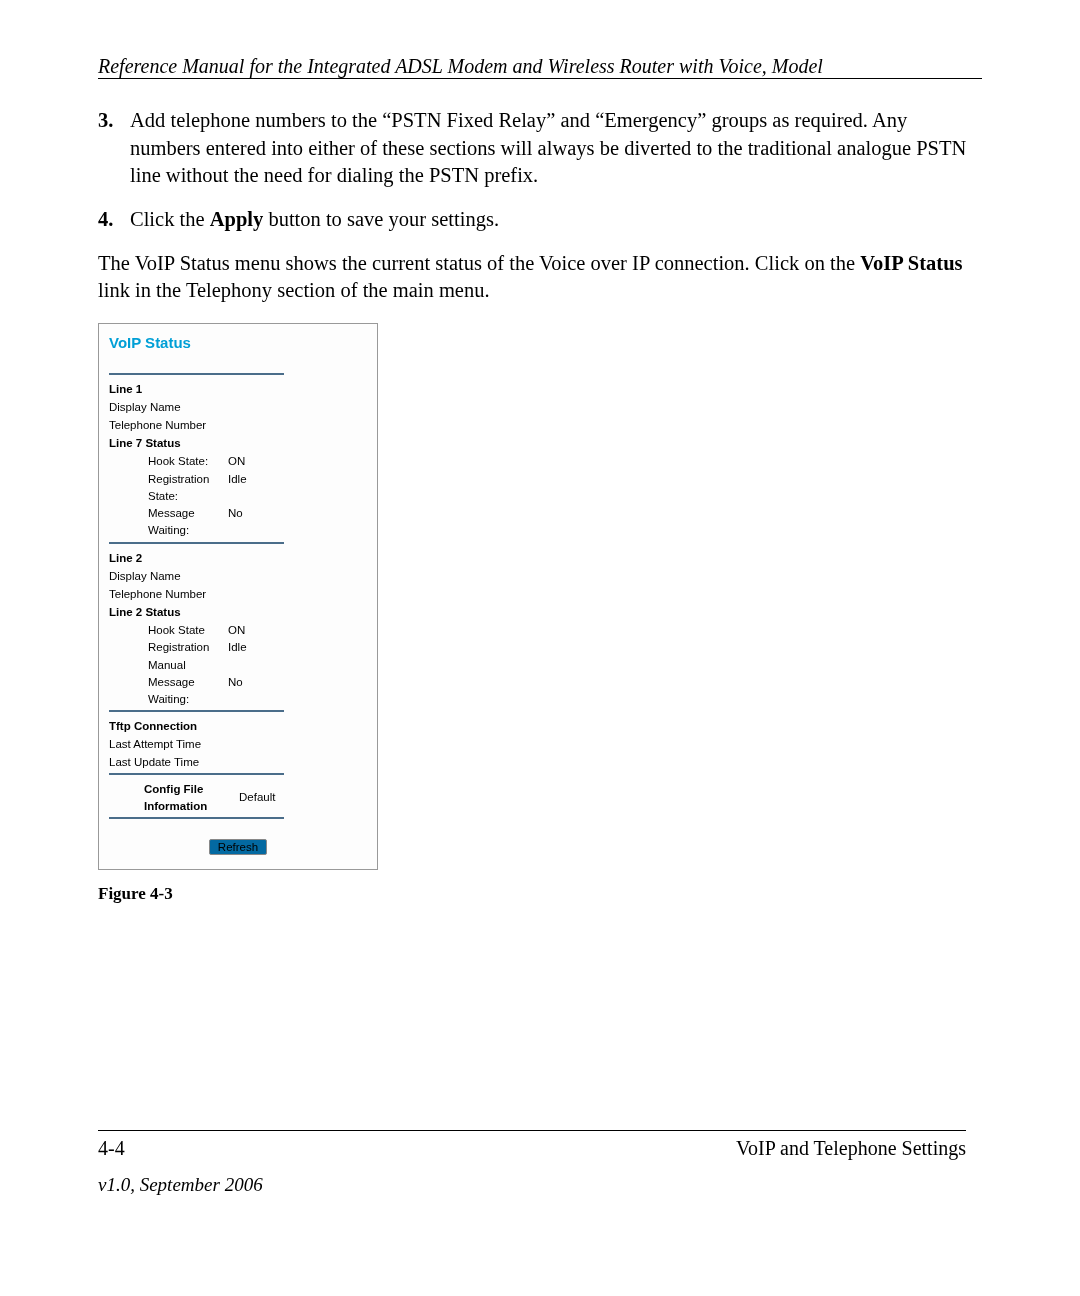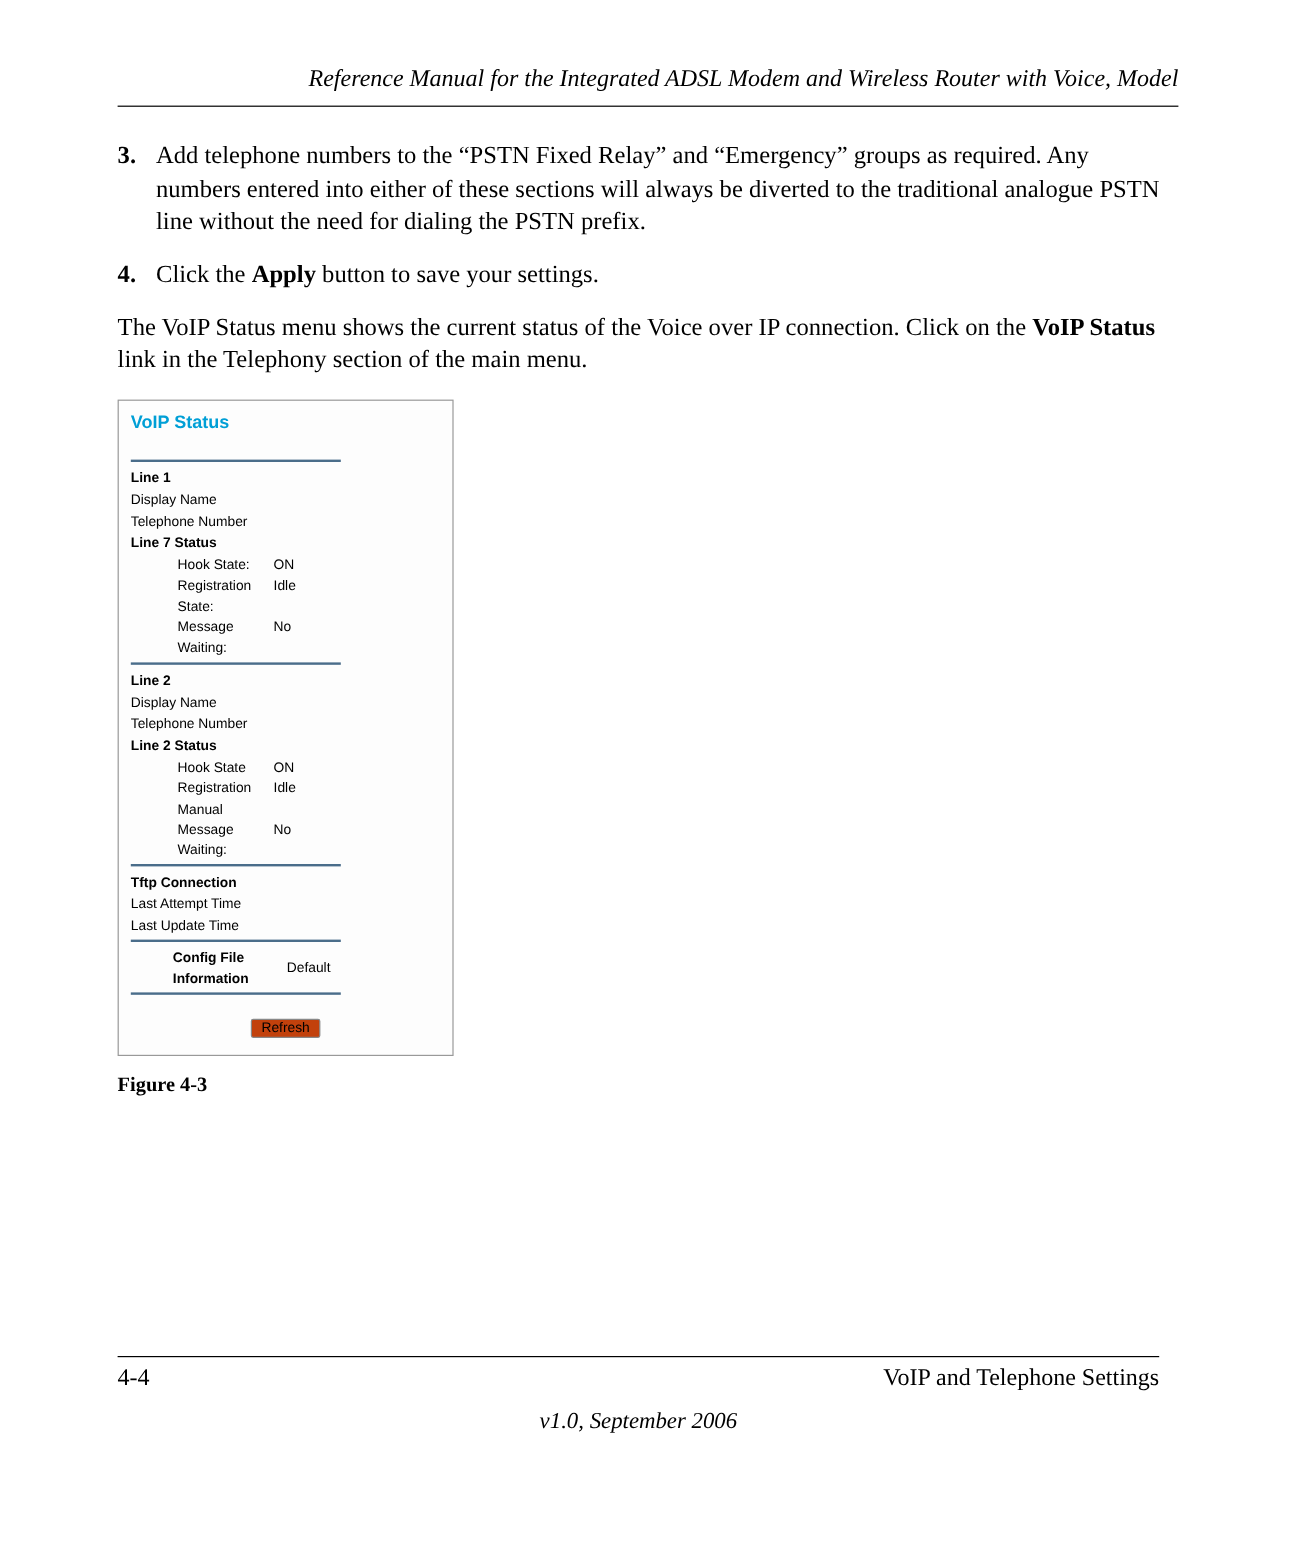--- a/index.html
+++ b/index.html
@@ -8,24 +8,23 @@
       height: 1296px;
       background: #fff;
       font-family: "Times New Roman", Times, serif;
       position: relative;
       color: #000;
     }
     .page {
       padding: 55px 98px 0 98px;
     }
     .header-title {
-      text-align: right;
+      text-align: left;
       font-style: italic;
       font-size: 20px;
-      margin-bottom: 10px;
     }
     .header-rule {
       border: none;
       border-top: 1.5px solid #000;
       margin-bottom: 28px;
     }
     .list-item {
       display: flex;
       margin-bottom: 16px;
       font-size: 20.5px;
@@ -94,21 +93,21 @@
     .voip-indent { padding-left: 4px; }
     .voip-block { margin-bottom: 0; }
     .refresh-wrap {
       text-align: center;
       margin-top: 18px;
     }
     .refresh-btn {
       font-family: Arial, Helvetica, sans-serif;
       font-size: 11.5px;
       padding: 1px 8px;
-      background: #c2410c;
+      background: #0369a1;
       border: 1px solid #888;
       border-radius: 2px;
       cursor: pointer;
     }
     
     .footer {
       position: absolute;
       left: 98px;
       right: 114px;
       bottom: 100px;
@@ -117,21 +116,21 @@
       border: none;
       border-top: 1.5px solid #000;
       margin-bottom: 6px;
     }
     .footer-row {
       display: flex;
       justify-content: space-between;
       font-size: 20px;
     }
     .footer-version {
-      text-align: center;
+      text-align: left;
       font-style: italic;
       font-size: 19px;
       margin-top: 14px;
     }
   </style>
 </head>
 <body>
 
 <div class="page">
   <div class="header-title">Reference Manual for the Integrated ADSL Modem and Wireless Router with Voice, Model</div>

